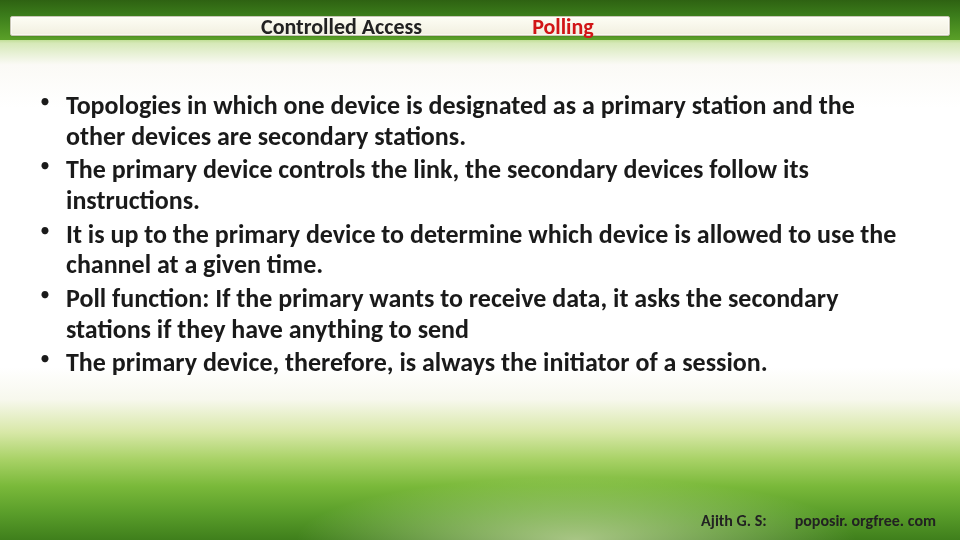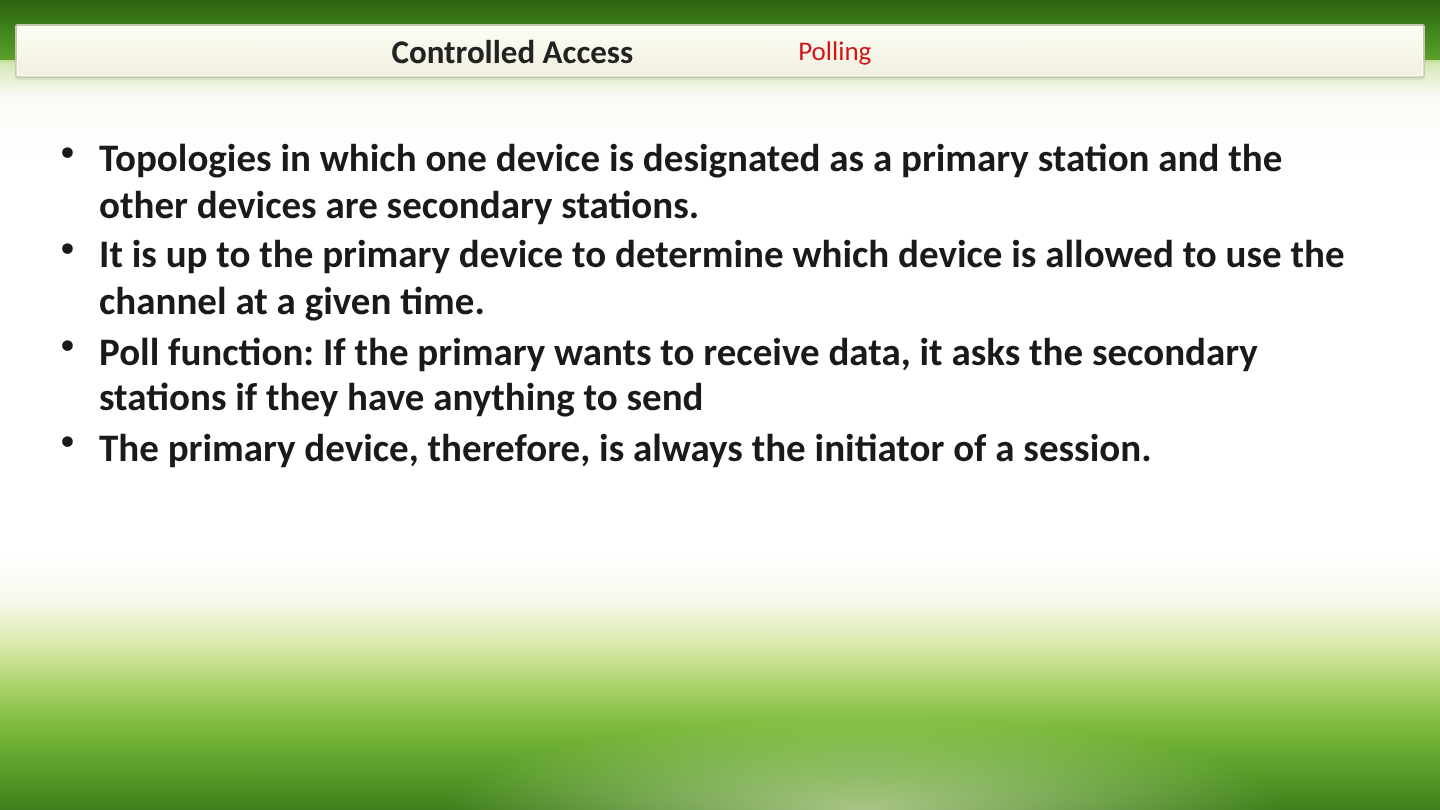--- a/index.html
+++ b/index.html
@@ -33,42 +33,42 @@
     position: absolute;
     top: 0; left: 0; right: 0; height: 40px;
     background: linear-gradient(to bottom, #2e6212 0%, #3c7d1b 40%, #5aa028 100%);
     z-index: 0;
   }
   .title-bar {
     position: absolute;
     top: 16px;
     left: 14px;
     right: 14px;
-    height: 36px;
+    height: 20px;
     background: linear-gradient(to bottom, #fdfdf4 0%, #f1efe0 100%);
     border: 1px solid #c9c7b6;
     border-radius: 2px;
     box-shadow: 0 1px 1px rgba(0,0,0,0.08), inset 0 0 0 1px rgba(255,255,255,0.5);
     display: flex;
     align-items: center;
     z-index: 2;
     left: 10px;
     right: 10px;
   }
   .title-left {
     flex: 0 0 auto;
     padding-left: 250px;
     font-weight: 700;
     font-size: 22px;
     color: #222;
   }
   .title-right {
     padding-left: 110px;
-    font-weight: 400;
-    font-size: 18px;
+    font-weight: 700;
+    font-size: 22px;
     color: #d11516;
   }
   .content {
     position: absolute;
     top: 90px;
     left: 32px;
     right: 40px;
     z-index: 2;
   }
   ul.bullets {
@@ -119,21 +119,26 @@
   <div class="top-stripes"></div>
 
   <div class="title-bar">
     <span class="title-left">Controlled Access</span>
     <span class="title-right">Polling</span>
   </div>
 
   <div class="content">
     <ul class="bullets">
       <li>Topologies in which one device is designated as a primary station and the other devices are secondary stations.</li>
+      <li>The primary device controls the link, the secondary devices follow its instructions.</li>
       <li>It is up to the primary device to determine which device is allowed to use the channel at a given time.</li>
       <li>Poll function: If the primary wants to receive data, it asks the secondary stations if they have anything to send</li>
       <li>The primary device, therefore, is always the initiator of a session.</li>
     </ul>
   </div>
 
   <div class="grass-highlight"></div>
 
+  <div class="footer">
+    <span>Ajith G. S:</span>
+    <span>poposir. orgfree. com</span>
+  </div>
 </div>
 
 </body></html>

